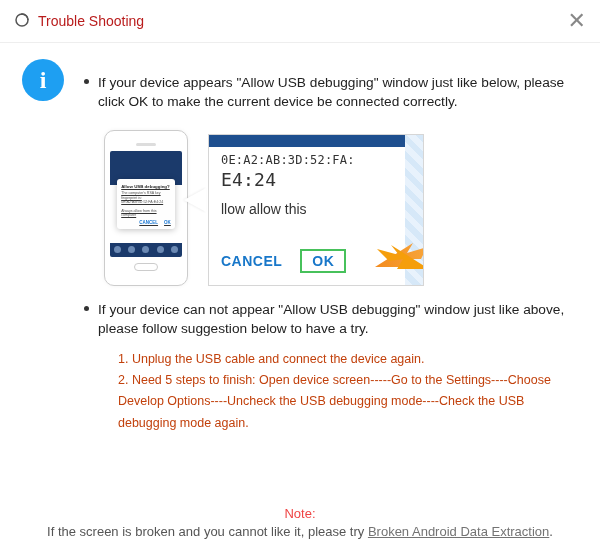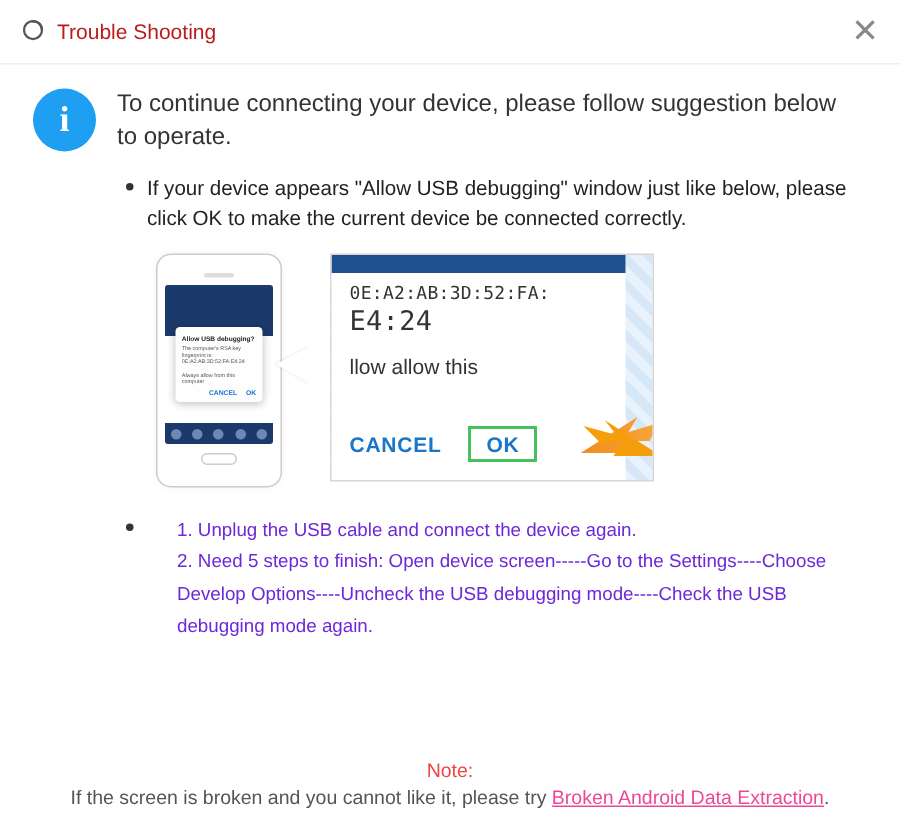--- a/index.html
+++ b/index.html
@@ -37,23 +37,24 @@
   .body { flex: 1; }
   .headline { font-size: 16px; color: #333; line-height: 1.35; }
   .item { position: relative; padding-left: 20px; margin-top: 14px; }
   .item::before {
     content: ""; position: absolute; left: 6px; top: 6px;
     width: 5px; height: 5px; background: #333; border-radius: 50%;
   }
   .item-text { font-size: 13.7px; color: #222; line-height: 1.42; }
   .illustration {
     margin: 14px 0 10px 6px;
-    display: flex; align-items: flex-start; gap: 16px;
+    display: flex; align-items: flex-end; gap: 4px;
     position: relative;
     height: 160px;
+    text-decoration: underline;
   }
   .phone {
     width: 84px; height: 156px; background: #fff;
     border: 1px solid #ccc; border-radius: 10px;
     padding: 12px 5px 16px 5px;
     display: flex; flex-direction: column;
     position: relative;
     box-shadow: 0 0 4px rgba(0,0,0,0.05);
   }
   .phone-top { height: 8px; display:flex; justify-content:center; }
@@ -115,28 +116,28 @@
     color:#1877c9; font-size:14px; font-weight:600;
     border: 2px solid #47c15b; padding: 2px 10px;
     letter-spacing:.5px;
   }
   .arrow {
     position:absolute; right:-8px; bottom:14px;
     width:56px; height:32px;
   }
   .arrow svg { width:100%; height:100%; }
 
-  .sub-steps { margin: 10px 0 0 20px; font-size: 12.5px; color: #6d28d9; line-height: 1.7; }
+  .sub-steps { margin: 10px 0 0 20px; font-size: 12.5px; color: #c2410c; line-height: 1.7; }
 
   .note {
     position:absolute; left:20px; bottom:12px; right:20px;
     font-size: 13px; color:#555; line-height:1.4;text-align:center;
   }
   .note-label { color:#ef4444; }
-  .note a { color:#ec4899; text-decoration: underline; }
+  .note a { color:#737373; text-decoration: underline; }
 </style>
 </head>
 <body>
 
 <div class="titlebar">
   <div class="titlebar-left">
     <span>
       <svg width="16" height="16" viewBox="0 0 16 16">
         <circle cx="8" cy="8" r="6" fill="none" stroke="#555" stroke-width="1.5"></circle>
         <path d="M8 2 A6 6 0 0 1 14 8" fill="none" stroke="#555" stroke-width="1.5"></path>
@@ -146,21 +147,20 @@
     <span class="title-text">Trouble Shooting</span>
   </div>
   <span class="close-x">✕</span>
 </div>
 
 <div class="content">
   <div class="info-icon">
       <span>i</span>
     </div>
   <div class="body">
-    <div class="headline">To continue connecting your device, please follow suggestion below to operate.</div>
 
     <div class="item">
       <div class="item-text">If your device appears "Allow USB debugging" window just like below, please click OK to make the current device  be connected correctly.</div>
 
       <div class="illustration">
         <div class="phone">
           <div class="phone-top"></div>
           <div class="phone-screen">
             <div class="phone-dialog">
               <div class="pd-title">Allow USB debugging?</div>
@@ -206,20 +206,21 @@
               <polygon points="0,8 34,24 28,14 54,26 44,12 30,14 34,4" fill="url(#g)" opacity="0"></polygon>
               <polygon points="2,4 22,16 14,16 48,30 36,14 24,14 30,6" fill="#f59e0b" transform="rotate(8 28 16)" opacity="0"></polygon>
               <polygon points="54,30 16,6 24,16 2,10 14,22 28,20 22,30" fill="#f59e0b"></polygon>
             </svg>
           </div>
         </div>
       </div>
     </div>
 
     <div class="item">
+      <div class="item-text">If your device can not appear "Allow USB debugging" window just like above, please follow suggestion below to have a try.</div>
       <div class="sub-steps">
         <div>1. Unplug the USB cable and connect the device again.</div>
         <div>2. Need 5 steps to finish: Open device screen-----Go to the Settings----Choose Develop Options----Uncheck the USB debugging mode----Check the USB debugging mode again.</div>
       </div>
     </div>
 
   </div>
 </div>
 
 <div class="note">

